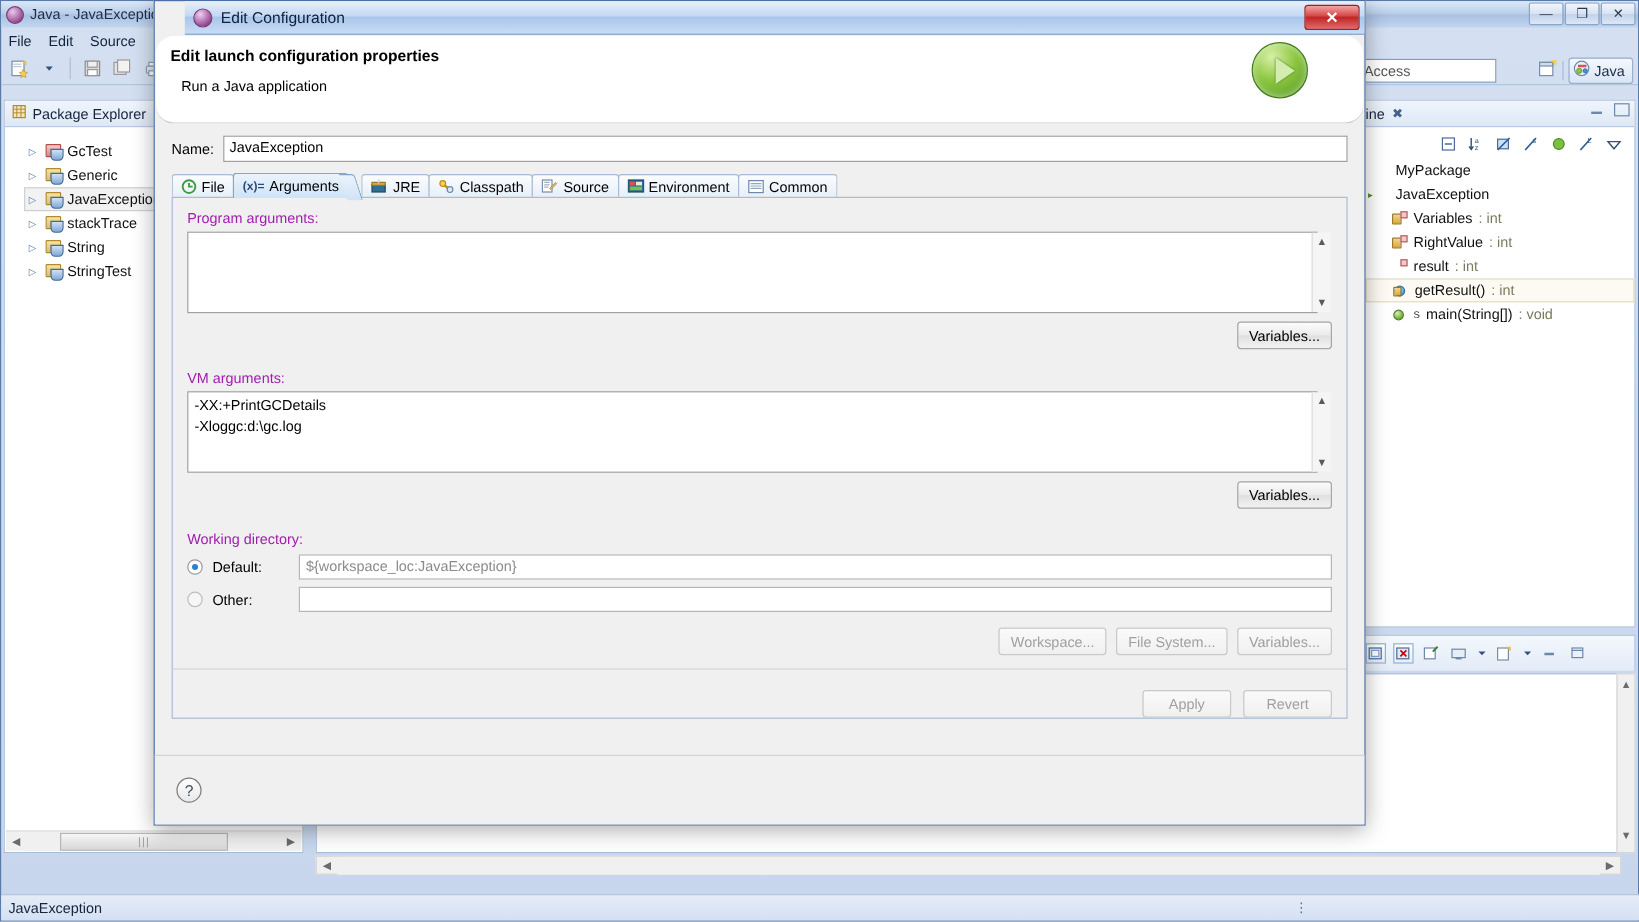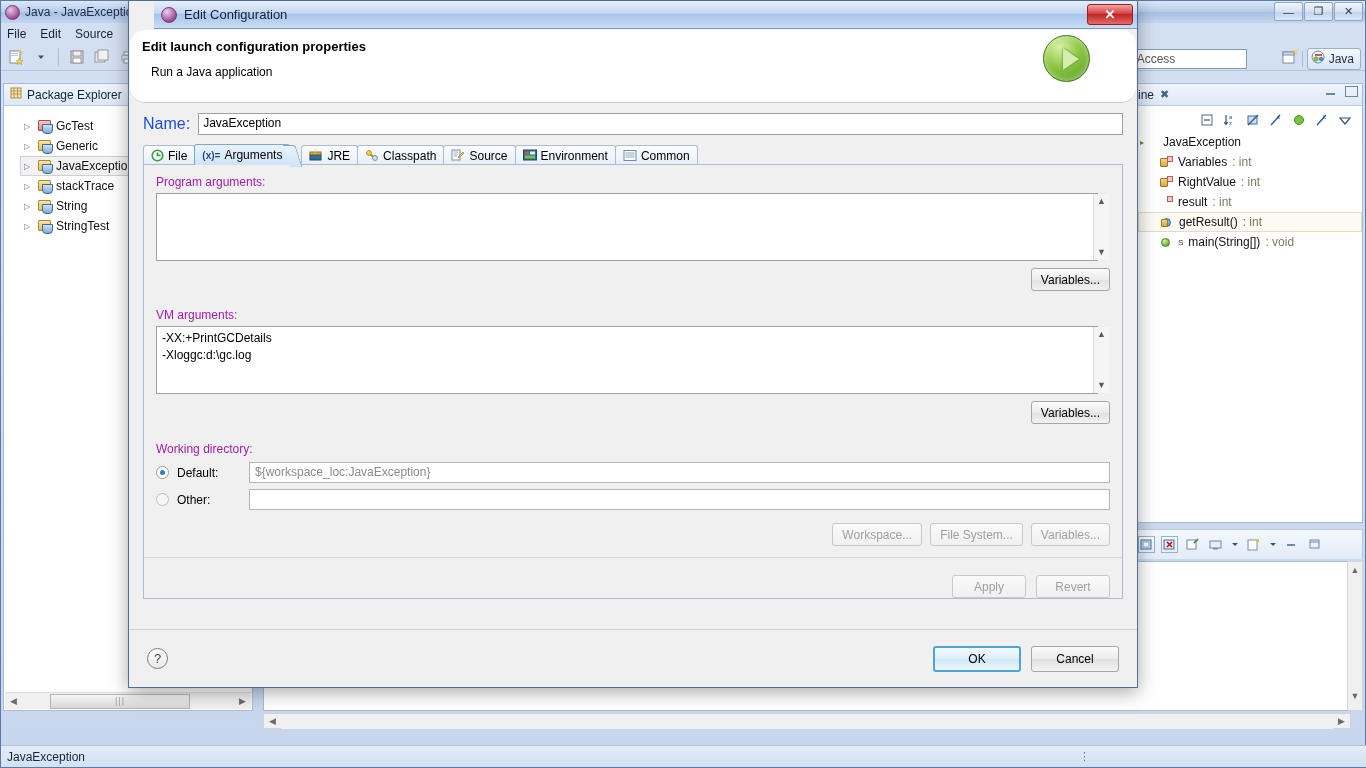--- a/index.html
+++ b/index.html
@@ -285,21 +285,21 @@
     width:0;height:0;
     border-left:16px solid transparent;
     border-top:11px solid transparent;
     border-bottom:11px solid transparent;
     border-left-color:#d3ecb0;
     margin-left:8px;
     filter: drop-shadow(0 0 1px #3f7a1b);
   }
   .dlg-body { padding: 10px 14px 0 14px; }
   .name-row { display:flex; align-items:center; gap:8px; margin-bottom:9px; }
-  .name-label { font-size:16px; color:#1d4ed8; }
+  .name-label { font-size:12px; color:#000000; }
   .name-input {
     flex:1; height:22px; background:#fff;
     border:1px solid #a0a0a0; padding:2px 4px;
     font-size:12px; color:#000; font-family:"Liberation Sans",sans-serif;
   }
 
   
   .tabs { display:flex; align-items:flex-end; height:21px; position:relative; }
   .tab {
     display:flex; align-items:center; gap:4px;
@@ -574,20 +574,25 @@
           </svg>
       </span>
       <span class="ol-icon">
         <svg width="14" height="14" viewBox="0 0 14 14">
             <path d="M2 5 L12 5 L7 11z" fill="none" stroke="#36527a" stroke-width="1.2"></path>
           </svg>
       </span>
     </div>
     <div class="outline-tree" id="outline-tree">
         <div class="ol-row">
+          <span style="width: 9px; color: rgb(79, 143, 34); font-size: 8px;"></span>
+          <span style="width: 4px; flex: 0 0 auto;"></span>
+          <span>MyPackage</span>
+        </div>
+        <div class="ol-row">
           <span style="width: 9px; color: rgb(79, 143, 34); font-size: 8px;">▸</span>
           <span style="width: 4px; flex: 0 0 auto;"></span>
           <span>JavaException</span>
         </div>
         <div class="ol-row indent">
           <span class="ic-field">
             <span class="lock"></span>
             <span class="sq"></span>
           </span>
           <span>Variables</span>
@@ -848,18 +853,14 @@
       <div class="btn-right" style="gap:10px; position:absolute; right:12px; bottom:0;">
         <div class="btn disabled">Apply</div>
         <div class="btn disabled">Revert</div>
       </div>
 
     </div>
   </div>
 
   <div class="dlg-bottom">
     <div class="help-icon">?</div>
-    <div class="bottom-btns">
-      <div class="btn default">OK</div>
-      <div class="btn">Cancel</div>
-    </div>
   </div>
 </div>
 
 </body></html>

